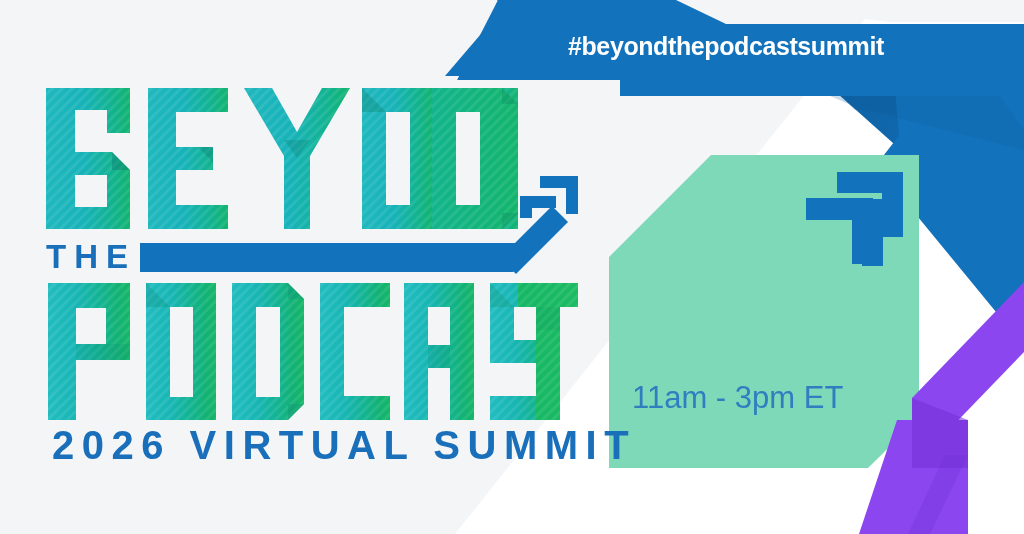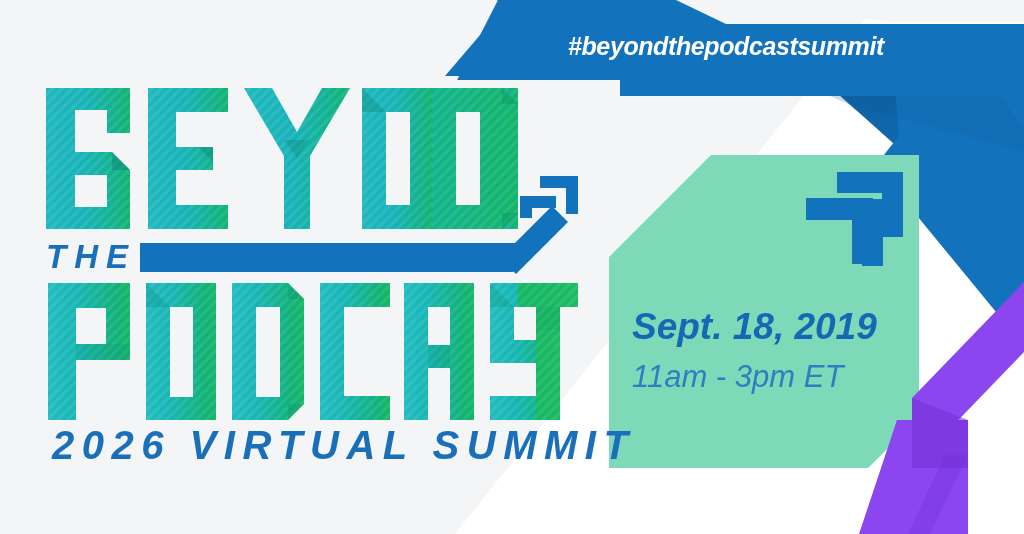--- a/index.html
+++ b/index.html
@@ -11,21 +11,20 @@
   body {
     font-family: "Liberation Sans", sans-serif;
   }
 
   #banner {
     position: relative;
     width: 1024px;
     height: 534px;
     overflow: hidden;
     background: #ffffff;
-    font-style: italic;
   }
 
   
   .bg-white {
     position: absolute;
     inset: 0;
     background: #ffffff;
   }
   .bg-gray-top {
     position: absolute;
@@ -83,21 +82,21 @@
     color: #1469b4;
     font-size: 37px;
     font-weight: bold;
     letter-spacing: 0px;
     white-space: nowrap;
     line-height: 1;
   }
   .time-line {
     position: absolute;
     left: 632px;
-    top: 361px;
+    top: 382px;
     color: #2f7fc0;
     font-size: 31px;
     font-weight: normal;
     letter-spacing: 0px;
     white-space: nowrap;
     line-height: 1;
   }
 
   
   .tagline {
@@ -189,21 +188,20 @@
     <path d="M 836,175 L 900,175 L 900,240 L 879,240 L 879,196 L 836,196 Z" fill="#1272bc" opacity="0"></path>
   </svg>
 
   <svg class="ribbon-blue-main" width="1024" height="534" viewBox="0 0 1024 534">
 
     <path d="M 837,172 L 903,172 L 903,237 L 882,237 L 882,193 L 837,193 Z" fill="#1272bc"></path>
 
     <path d="M 806,198 L 873,198 L 873,264 L 852,264 L 852,219 L 806,219 Z" fill="#1272bc"></path>
   </svg>
 
-  <div class="date-line">Sept. 18, 2019</div>
   <div class="time-line">11am - 3pm ET</div>
 
   <svg class="ribbon-purple" width="1024" height="534" viewBox="0 0 1024 534">
 
     <polygon points="1024,272 1024,344 920,460 880,420 880,400" fill="#8b46f0" opacity="0"></polygon>
     <polygon points="1024,282 1024,352 912,468 912,398" fill="#8b46f0"></polygon>
     <polygon points="912,398 1024,282 1024,340 948,420" fill="url(#purpFold)" opacity="0"></polygon>
 
     <polygon points="897,420 968,420 968,534 897,534" fill="#8b46f0"></polygon>
 

